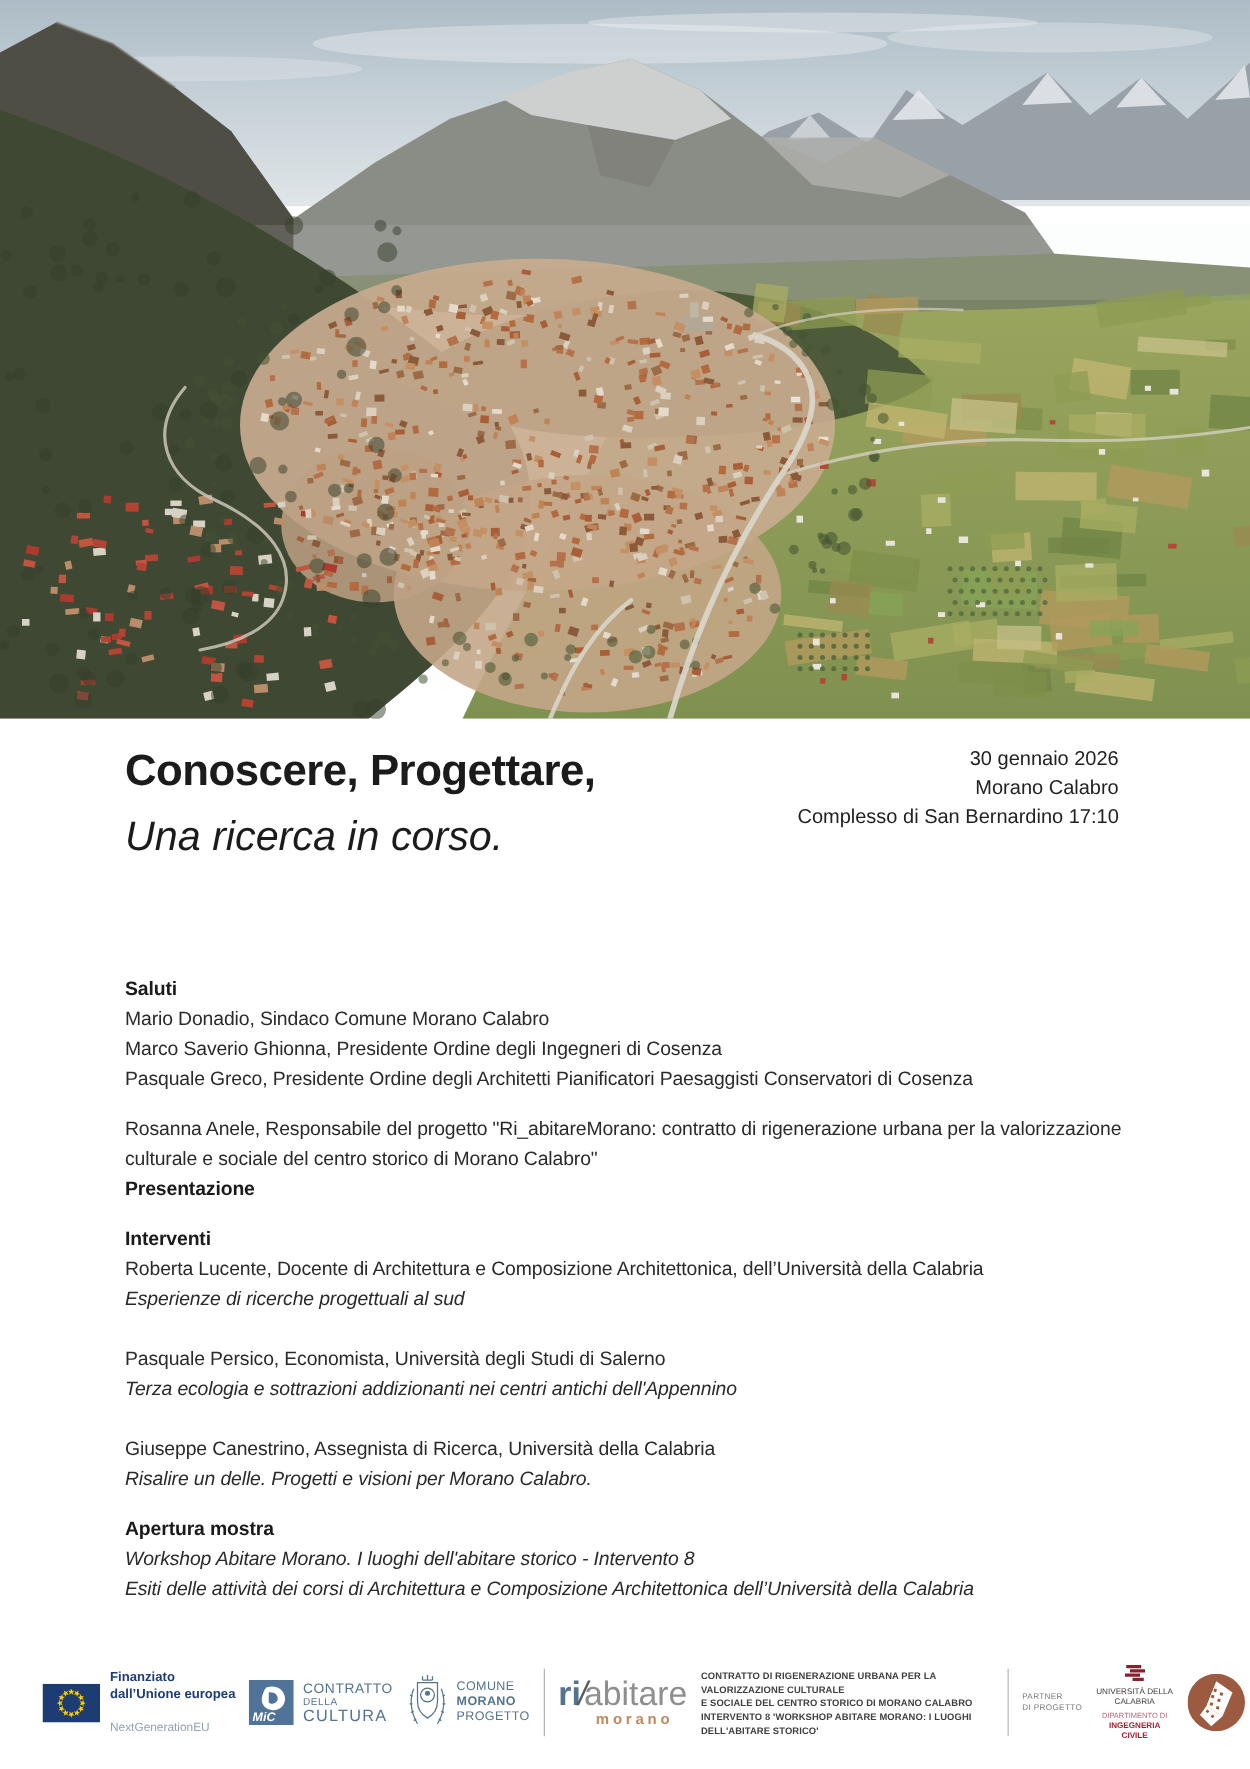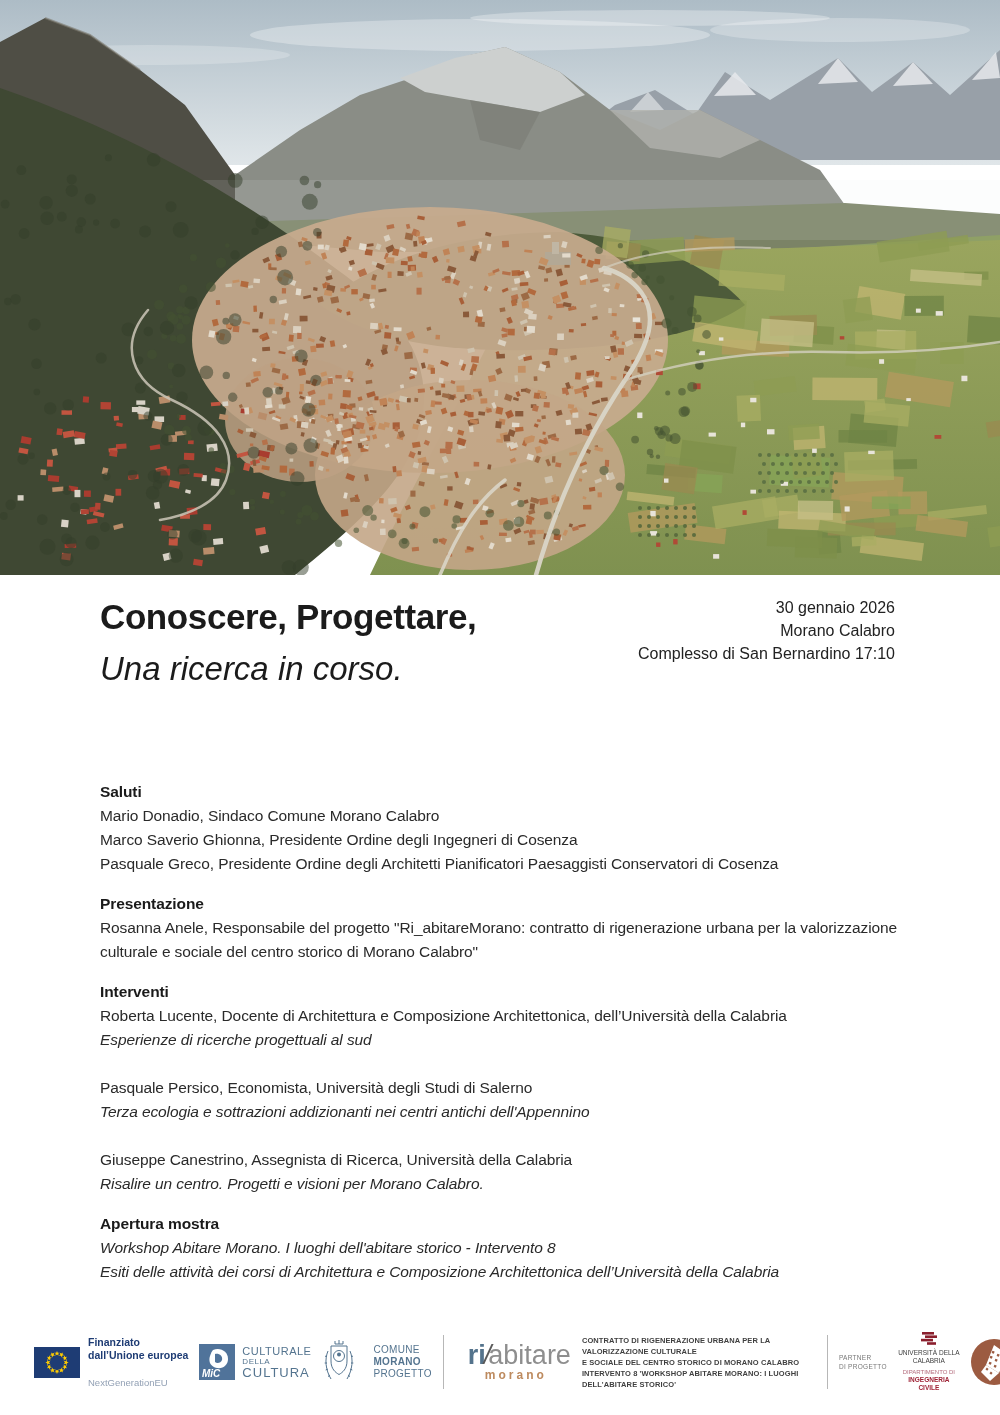--- a/index.html
+++ b/index.html
@@ -22,27 +22,27 @@
           padding:0 12px 0 34px;box-sizing:border-box;gap:11px;}
   .fitem{flex:none;}
   .eu-block{display:flex;align-items:center;gap:8px;}
   .eu-text div.b{font-weight:700;color:#1e3c74;font-size:10.5px;line-height:13px;}
   .eu-text div.l{color:#93a1b5;font-size:9.5px;line-height:12px;margin-top:15px;}
   .mic-block{display:flex;align-items:center;gap:7px;}
   .mic-text div{color:#54748f;}
   .mic-l1{font-size:11px;line-height:12px;letter-spacing:.5px;}
   .mic-l2{font-size:8px;line-height:9px;letter-spacing:.5px;}
   .mic-l3{font-size:13px;line-height:14px;letter-spacing:1px;}
-  .comune-block{display:flex;align-items:center;gap:17px;justify-content:flex-end;}
+  .comune-block{display:flex;align-items:center;gap:6px;justify-content:flex-end;}
   .comune-text div{color:#54748f;font-size:10px;line-height:12px;letter-spacing:.3px;}
   .comune-text .bold{font-weight:700;}
   .vdiv{width:1px;height:54px;background:#b7b7b7;flex:none;}
   .ria-block{display:flex;flex-direction:column;}
   .ria-row{font-size:27px;line-height:26px;white-space:nowrap;}
-  .ria-ri{color:#54738c;font-weight:700;margin-left:13px;}
+  .ria-ri{color:#54738c;font-weight:700;}
   .ria-slash{color:#5a5a5a;font-style:italic;margin:0 -3px 0 -2px;}
   .ria-abitare{color:#8e8e8e;}
   .ria-sub{font-size:12px;letter-spacing:3px;color:#bd8a5e;font-weight:700;margin:0 0 0 30px;}
   .project-text{width:234px;font-size:7.5px;font-weight:700;color:#3f3f3f;line-height:11px;letter-spacing:.1px;}
   .partner-label{font-size:6.5px;color:#787878;line-height:9px;letter-spacing:.3px;}
   .unical-block{width:62px;text-align:center;font-size:6.5px;color:#3c3c3c;line-height:8px;}
   .unical-l3{color:#b36b7c;font-size:6px;margin-top:3px;}
   .unical-ing{color:#9e2235;font-weight:700;}
   .arch-block{display:flex;align-items:center;gap:5px;}
   .arch-text div{font-size:6.3px;line-height:7.7px;color:#6a6a6a;font-weight:700;letter-spacing:.2px;}
@@ -1239,32 +1239,32 @@
     <div class="program">
 
       <div class="section">
         <p class="line heading">Saluti</p>
         <p class="line">Mario Donadio, Sindaco Comune Morano Calabro</p>
         <p class="line">Marco Saverio Ghionna, Presidente Ordine degli Ingegneri di Cosenza</p>
         <p class="line">Pasquale Greco, Presidente Ordine degli Architetti Pianificatori Paesaggisti Conservatori di Cosenza</p>
       </div>
 
       <div class="section">
+        <p class="line">Rosanna Anele, Responsabile del progetto "Ri_abitareMorano: contratto di rigenerazione urbana per la valorizzazione culturale e sociale del centro storico di Morano Calabro"</p>
         <p class="line heading">Presentazione</p>
-        <p class="line">Rosanna Anele, Responsabile del progetto "Ri_abitareMorano: contratto di rigenerazione urbana per la valorizzazione culturale e sociale del centro storico di Morano Calabro"</p>
       </div>
 
       <div class="section">
         <p class="line heading">Interventi</p>
         <p class="line">Roberta Lucente, Docente di Architettura e Composizione Architettonica, dell’Università della Calabria</p>
         <p class="line it gap">Esperienze di ricerche progettuali al sud</p>
         <p class="line">Pasquale Persico, Economista, Università degli Studi di Salerno</p>
         <p class="line it gap">Terza ecologia e sottrazioni addizionanti nei centri antichi dell'Appennino</p>
         <p class="line">Giuseppe Canestrino, Assegnista di Ricerca, Università della Calabria</p>
-        <p class="line it">Risalire un centro. Progetti e visioni per Morano Calabro.</p>
+        <p class="line it">Risalire un delle. Progetti e visioni per Morano Calabro.</p>
       </div>
 
       <div class="section">
         <p class="line heading">Apertura mostra</p>
         <p class="line it">Workshop Abitare Morano. I luoghi dell'abitare storico - Intervento 8</p>
         <p class="line it">Esiti delle attività dei corsi di Architettura e Composizione Architettonica dell’Università della Calabria</p>
       </div>
 
     </div>
   </div>
@@ -1297,21 +1297,21 @@
     </div>
 
     <div class="fitem mic-block">
       <svg width="36" height="36" viewBox="0 0 36 36">
         <rect x="0" y="0" width="36" height="36" fill="#50739a"></rect>
         <path d="M14,6 C22,3 29,8 29,15 C29,21 24,25 18,24 C12,23 9,18 11,12 C12,9 13,7 14,6 Z" fill="#ffffff"></path>
         <path d="M16,10 C20,9 24,12 23,16 C22,19 18,20 16,18 Z" fill="#50739a"></path>
         <text x="3" y="33" fill="#ffffff" font-size="10" font-weight="bold" font-style="italic" font-family="Liberation Sans, sans-serif">MiC</text>
       </svg>
       <div class="mic-text">
-        <div class="mic-l1">CULTURALE</div>
+        <div class="mic-l1">CONTRATTO</div>
         <div class="mic-l2">DELLA</div>
         <div class="mic-l3">CULTURA</div>
       </div>
     </div>
 
     <div class="fitem comune-block">
       <svg width="34" height="46" viewBox="0 0 34 46" fill="none" stroke="#54748f" stroke-width="1">
         <path d="M13,5 h8 M13,2 v3 M17,1 v4 M21,2 v3"></path>
         <path d="M9,7 h16 v15 c0,8 -4.5,11.5 -8,13.5 c-3.5,-2 -8,-5.5 -8,-13.5 z"></path>
         <circle cx="17" cy="17" r="5.5"></circle>

